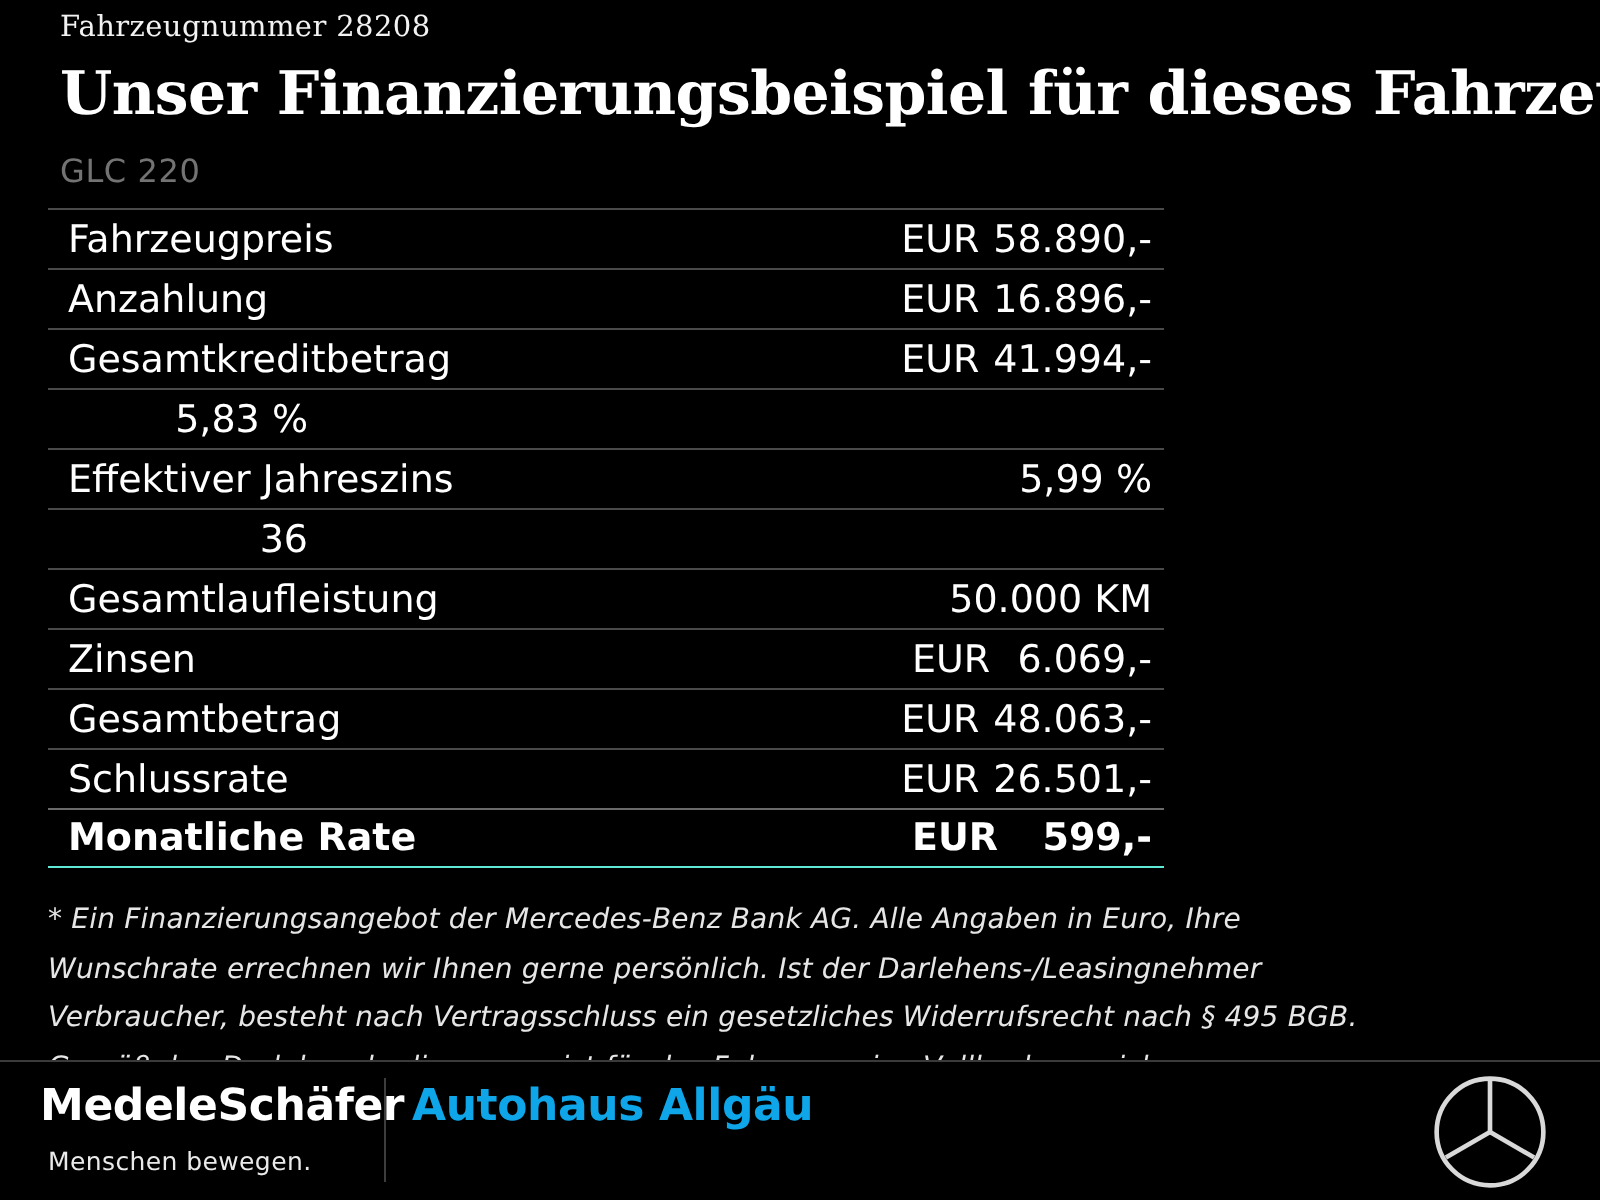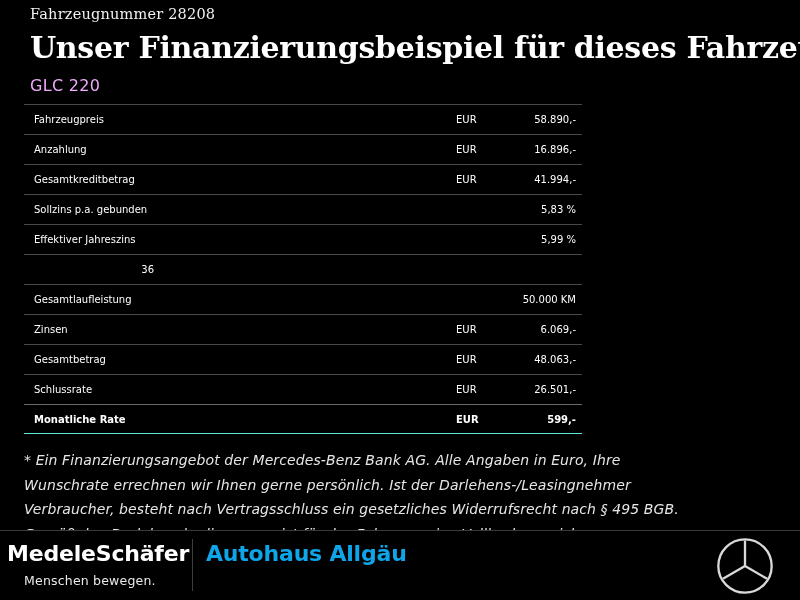--- a/index.html
+++ b/index.html
@@ -41,38 +41,38 @@
     letter-spacing: -0.3px;
     color: #ffffff;
     white-space: nowrap;
   }
 
   .model {
     position: absolute;
     left: 30px;
     top: 76px;
     font-size: 16px;
-    color: #f0abfc;
+    color: #737373;
     letter-spacing: 0.3px;
   }
 
   .table {
     position: absolute;
     left: 24px;
     top: 104px;
     width: 558px;
   }
   .row {
     display: flex;
     align-items: center;
     justify-content: space-between;
     height: 30px;
     border-top: 1px solid #4a4a4a;
     padding: 0 6px 0 10px;
-    font-size: 10px;
+    font-size: 19px;
     color: #ffffff;
   }
   .row:last-child {
     border-bottom: 1px solid #5eead4;
   }
   .row .label {
     white-space: nowrap;
   }
   .row .value {
     display: flex;
@@ -111,21 +111,21 @@
     position: absolute;
     left: 0;
     bottom: 0;
     width: 800px;
     height: 70px;
     border-top: 1px solid #3a3a3a;
     background: #000;
   }
   .brand-primary {
     position: absolute;
-    left: 7px;
+    left: 20px;
     top: 10px;
     font-size: 22px;
     font-weight: bold;
     letter-spacing: -0.2px;
     color: #ffffff;
   }
   .brand-tagline {
     position: absolute;
     left: 24px;
     top: 42px;
@@ -185,21 +185,20 @@
         </span>
       </div>
       <div class="row">
         <span class="label">Gesamtkreditbetrag</span>
         <span class="value">
           <span class="cur">EUR</span>
           <span class="amt">41.994,-</span>
         </span>
       </div>
       <div class="row">
-        <span class="label">Sollzins p.a. gebunden</span>
         <span class="value">
           <span class="cur"></span>
           <span class="amt">5,83 %</span>
         </span>
       </div>
       <div class="row">
         <span class="label">Effektiver Jahreszins</span>
         <span class="value">
           <span class="cur"></span>
           <span class="amt">5,99 %</span>

